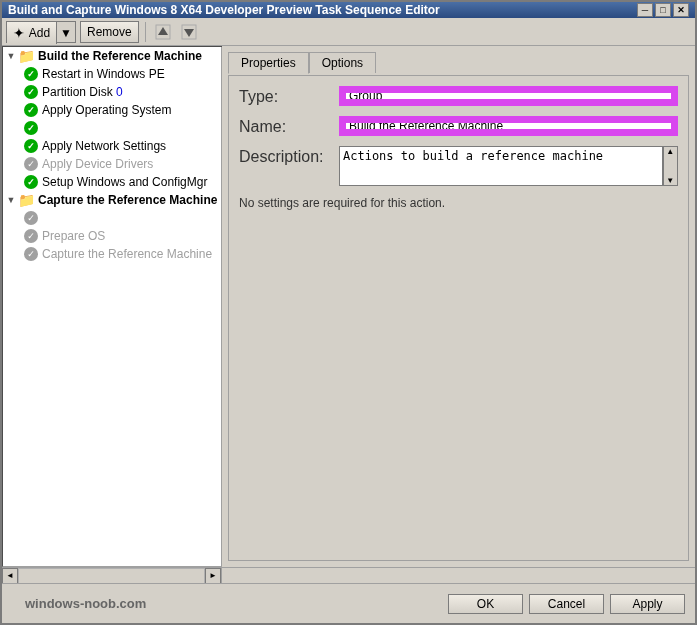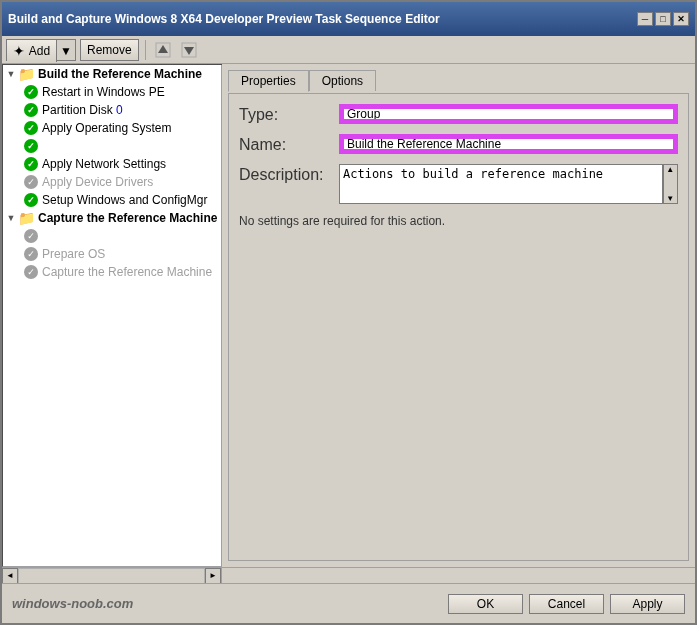--- a/index.html
+++ b/index.html
@@ -21,21 +21,21 @@
     }
     .title-bar {
       background: linear-gradient(to bottom, #4a6fa5, #2a4a80);
       color: white;
       padding: 3px 6px;
       font-size: 12px;
       font-weight: bold;
       display: flex;
       align-items: center;
       justify-content: space-between;
-      height: 34px;
+      height: 16px;
       flex-shrink: 0;
     }
     .title-bar-buttons {
       display: flex;
       gap: 2px;
     }
     .title-bar-btn {
       width: 16px;
       height: 14px;
       background: #d4d0c8;
@@ -208,21 +208,21 @@
       padding-top: 2px;
       flex-shrink: 0;
     }
     .form-control {
       flex: 1;
       font-size: 12px;
     }
     .form-input {
       width: 100%;
       height: 20px;
-      border: 5px solid #d946ef;
+      border: 7px solid #d946ef;
       padding: 1px 3px;
       background: white;
       font-size: 12px;
     }
     .form-textarea {
       width: 100%;
       height: 40px;
       border: 1px solid #7b7b7b;
       padding: 2px 3px;
       background: white;
@@ -250,24 +250,24 @@
       display: flex;
       align-items: center;
       justify-content: space-between;
       padding: 6px 10px;
       background: #d4d0c8;
       border-top: 1px solid #a0a0a0;
       flex-shrink: 0;
       height: 40px;
     }
     .bottom-watermark {
-      font-style: italic;
       color: #666;
       font-size: 13px;
       font-weight: bold;
+      margin-left: 13px;
     }
     .bottom-buttons {
       display: flex;
       gap: 6px;
     }
     .dialog-btn {
       min-width: 75px;
       height: 20px;
       padding: 2px 12px;
       border: 1px solid #7b7b7b;

